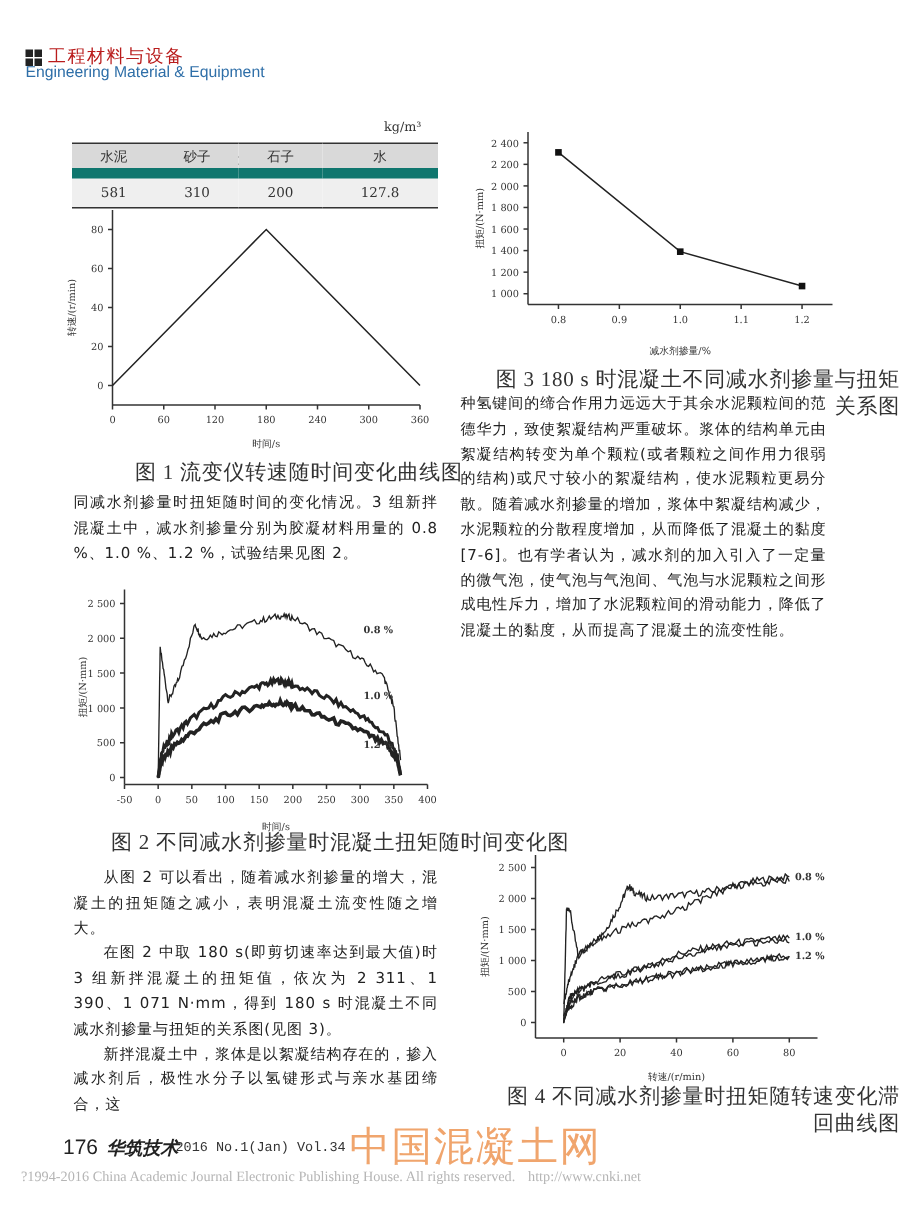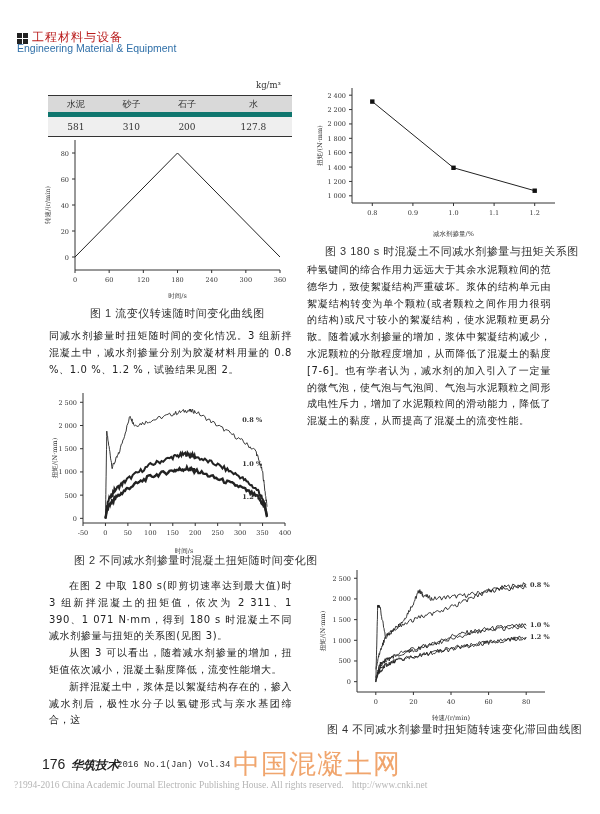--- a/index.html
+++ b/index.html
@@ -9,23 +9,23 @@
   .header-mark { left:17px; top:33px; width:11px; height:11px; display:grid;
          grid-template-columns:1fr 1fr; grid-template-rows:1fr 1fr; gap:1px; }
   .header-mark span { background:#222; }
   .header-cn { left:32px; top:29px; font-size:12px; letter-spacing:1px; color:#b91c1c; }
   .header-en { left:17px; top:42px; font-family:"Liberation Sans", sans-serif; font-weight:normal;
          font-size:10.5px; color:#2f6fa8; }
   .tbl-caption { left:112px; top:62px; font-size:10px; font-weight:bold; font-family:Liberation Serif, serif; color:#333;margin-top:37px; }
   .tbl-unit { left:256px; top:80px; font-size:8.5px; color:#333; }
   table.mix { position:absolute; left:48px; top:95px; width:244px; border-collapse:collapse;
          font-size:9px; color:#333; }
-  table.mix th { background:#d9d9d9; font-weight:normal; border-top:1.5px solid #333; border-bottom:5px solid #0f766e; height:14px; font-family:"DejaVu Sans",sans-serif; }
+  table.mix th { background:#d9d9d9; font-weight:normal; border-top:1.5px solid #333; border-bottom:7px solid #0f766e; height:14px; font-family:"DejaVu Sans",sans-serif; }
   table.mix td { background:#efefef; text-align:center; height:17px; border-bottom:1.5px solid #333; }
-  .cap { font-size:11px; font-family:Liberation Sans, sans-serif; color:#333; letter-spacing:0.5px; }
+  .cap { font-size:14px; font-family:Liberation Serif, serif; color:#333; letter-spacing:0.5px;text-align:right; }
   .para { font-family:"DejaVu Sans", sans-serif; font-size:10px; line-height:16.8px; color:#222; letter-spacing:0.6px; text-align:justify; }
   .para p { margin:0; }
   .indent { text-indent:2em; }
   svg text { font-family:"DejaVu Serif", serif; fill:#333; }
   .footer-page { left:42px; top:756px; font-family:"Liberation Sans", sans-serif; font-size:14px; color:#222; }
   .footer-journal { left:71px; top:757px; font-family:"DejaVu Serif", serif; font-size:12px; font-weight:bold; font-style:italic; color:#222;text-align:center; }
   .footer-issue { left:117px; top:760px; font-family:Liberation Mono, monospace; font-size:9px; color:#333; }
   .watermark { left:233px; top:746px; font-family:"DejaVu Sans", sans-serif; font-size:27px; color:#f0a56d; letter-spacing:1px; }
   .copyright { left:14px; top:780px; font-family:"Liberation Serif", serif; font-size:9.5px; color:#b5b5b5; }
   .copyright-url { left:352px; top:780px; font-family:"Liberation Serif", serif; font-size:9.5px; color:#b5b5b5; }
@@ -140,22 +140,22 @@
     <polyline points="57.44444444444444,133.775 57.54063492063492,126.86952609259261 57.6368253968254,122.93693020049324 57.73301587301587,114.70824336710297 57.829206349206345,109.3439392242658 57.925396825396824,102.8755116133845 58.0215873015873,96.01905578022254 58.117777777777775,91.8081115990373 58.213968253968254,84.98958223669803 58.31015873015873,77.974732107541 58.406349206349205,70.0348539940614 58.50253968253968,64.52778440064834 58.598730158730156,61.07583252435094 58.694920634920635,51.53037904808377 58.79111111111111,46.14375187155096 59.175873015873016,50.19465491742163 59.560634920634925,50.65503188162556 59.94539682539683,55.20098873532564 60.33015873015873,56.81077275698151 60.71492063492063,60.64160656618604 61.09968253968253,61.29974989723418 61.48444444444445,64.64087219185083 61.86920634920635,66.69001124341528 62.25396825396825,70.18654065743316 62.638730158730155,73.85872115080406 63.023492063492064,75.53237406556792 63.40825396825397,77.33076366870498 63.79301587301587,81.88642816903737 64.17777777777778,83.69846552267856 64.65873015873015,81.62429349771077 65.13968253968254,78.26896863784359 65.62063492063493,78.36749336493341 66.1015873015873,79.20158369943422 66.58253968253968,77.65368549729034 67.06349206349206,77.56739976555706 67.54444444444445,75.0041884348562 68.02539682539683,72.31446238618622 68.5063492063492,71.57425684057348 68.98730158730159,72.46093592579554 69.46825396825396,70.22112231462329 69.94920634920635,69.94306259624744 70.43015873015872,67.53743719941089 70.91111111111111,68.55319262477651 71.71269841269842,66.89317304830078 72.5142857142857,62.23739032503879 73.31587301587302,59.16122115008565 74.11746031746031,58.65085206709544 74.91904761904762,55.03374820527645 75.72063492063492,53.93248735045786 76.52222222222221,51.397034021798135 77.32380952380953,47.95917475721372 78.12539682539682,46.084618913783714 78.92698412698414,40.522822832354464 79.72857142857143,38.94827431320475 80.53015873015873,36.918860972685934 81.33174603174604,32.30915781929656 82.13333333333333,31.320122069586176 82.45396825396826,33.02669380018392 82.77460317460317,33.33749569720365 83.0952380952381,34.562456584135916 83.41587301587302,35.24707193085996 83.73650793650793,36.27643443428087 84.05714285714285,33.894772447873535 84.37777777777777,37.876769398534506 84.69841269841271,38.24174510398633 85.01904761904763,38.94900639034229 85.33968253968254,37.43903207704979 85.66031746031746,39.59045277586361 85.98095238095237,39.64117971343154 86.30158730158729,40.554707726077496 86.62222222222222,41.052196873529155 87.74444444444444,40.137595296248946 88.86666666666667,41.202011258070044 89.98888888888888,41.47367413008858 91.11111111111111,40.467703543090025 92.23333333333333,38.44532117527247 93.35555555555555,39.955476583743675 94.47777777777779,37.37311724151159 95.6,39.16669235064634 96.72222222222223,39.41996320343654 97.84444444444445,36.206391518298716 98.96666666666667,37.138413518126 100.08888888888889,38.235576936298074 101.21111111111111,37.119021627355735 102.33333333333333,37.55333204012459 103.93650793650792,35.87634298802631 105.53968253968253,34.925718540926354 107.14285714285714,34.9583118480559 108.74603174603175,34.10076289246187 110.34920634920636,31.581360906766292 111.95238095238096,31.554467075393504 113.55555555555556,33.87317313453774 115.15873015873015,31.75336171747668 116.76190476190476,30.388261999069144 118.36507936507937,29.708716514977283 119.96825396825398,29.335918363464543 121.57142857142858,28.099665897346895 123.17460317460319,30.868483050902768 124.77777777777777,30.749091965499503 125.73968253968255,28.702784476635955 126.7015873015873,29.414134663510197 127.66349206349206,26.3871498507537 128.62539682539682,29.723729245667784 129.58730158730157,29.129723417355166 130.54920634920634,27.51013122469476 131.51111111111112,25.624855039765464 132.47301587301587,27.688654851110442 133.43492063492062,26.50103801743535 134.39682539682542,25.665228557261017 135.35873015873017,24.47942065789617 136.32063492063492,27.326662447950042 137.28253968253966,25.285001847649568 138.24444444444444,27.53548261247144 138.88571428571427,27.666889405603598 139.52698412698413,25.777979125789884 140.16825396825396,26.022521626084227 140.8095238095238,26.04363852986583 141.45079365079366,24.23463393277042 142.0920634920635,26.452021829685634 142.73333333333335,24.03827161183709 143.37460317460318,27.143130112304334 144.015873015873,25.142139388291824 144.65714285714284,24.32582237739217 145.2984126984127,28.016070873310753 145.9396825396825,28.523650746554424 146.5809523809524,25.53818660398072 147.22222222222223,27.381520242634608 148.8253968253968,28.781189911498913 150.42857142857142,26.746173162981222 152.03174603174602,30.518429584945963 153.63492063492063,30.831013938395927 155.23809523809524,30.23234052090514 156.84126984126988,31.393143603091318 158.44444444444446,35.547854566547485 160.04761904761904,34.24478620979548 161.65079365079362,34.20618587833539 163.25396825396825,38.0073795160435 164.85714285714283,36.22912529396798 166.46031746031747,37.15280796281449 168.06349206349205,40.77492653997531 169.66666666666666,40.74821477430382 171.26984126984127,40.34909284102777 172.87301587301587,41.36369886447014 174.47619047619048,41.955720843395184 176.07936507936506,46.22236097244809 177.68253968253967,44.544366101626395 179.28571428571428,45.07461276964186 180.88888888888889,45.670156017329646 182.4920634920635,48.03669104275353 184.0952380952381,49.532336277469824 185.6984126984127,48.754625374398046 187.3015873015873,53.46420363328144 188.9047619047619,54.186939471193014 190.5079365079365,52.55564175243495 192.11111111111111,54.33654845577594 193.23333333333332,53.61806932724764 194.35555555555555,54.210317231563906 195.47777777777776,56.821441619866505 196.60000000000002,58.78038934847497 197.72222222222223,59.27806909973596 198.84444444444443,57.696181369827585 199.96666666666667,60.02490740140716 201.08888888888887,62.82777846847016 202.2111111111111,61.82438564771837 203.33333333333334,64.06657247051987 204.45555555555555,63.74438385105121 205.57777777777778,63.43526401134194 206.7,64.17739460187153 207.82222222222222,66.01959504693228 208.3031746031746,66.80453300931434 208.784126984127,71.01865090964252 209.26507936507937,69.58638197975894 209.74603174603175,70.49257907089455 210.22698412698412,72.24382855150384 210.70793650793652,74.99939534589467 211.1888888888889,75.92490733476865 211.66984126984127,79.30644471157434 212.15079365079367,79.93151344526271 212.63174603174602,78.98072697549878 213.11269841269842,83.10162335640138 213.5936507936508,81.96675106330787 214.0746031746032,85.58154751781835 214.55555555555554,86.0889136962061 214.8761904761905,88.04524617029327 215.1968253968254,93.98687340643406 215.51746031746032,96.13674135258137 215.83809523809524,95.18166652309137 216.15873015873015,98.43729489482067 216.4793650793651,102.03454508281946 216.8,105.85420473308477 217.12063492063493,106.36418818388672 217.44126984126984,110.65011296913042 217.76190476190476,111.53587815845071 218.08253968253968,115.983864969085 218.4031746031746,114.79501002698619 218.72380952380954,118.72953245919773 219.04444444444445,121.75" fill="none" stroke="#222" stroke-width="0.9"></polyline>
     <polyline points="57.44444444444444,133.55425550413062 57.6047619047619,131.83457282729358 57.765079365079366,131.3876029919907 57.925396825396824,130.15451611204247 58.08571428571429,128.71631195922467 58.24603174603175,127.22497100795309 58.406349206349205,126.52344525593638 58.56666666666666,125.17163617491565 58.72698412698413,123.89018856859506 58.887301587301586,121.05084922932474 59.04761904761905,122.9695195908072 59.20793650793651,119.99928756193529 59.36825396825397,121.32119689818572 59.52857142857143,120.22556287499135 59.68888888888888,117.1096117788511 60.16984126984127,116.45874611588016 60.650793650793645,115.58445485639643 61.13174603174603,112.88004209603572 61.612698412698414,114.20202182968563 62.093650793650795,110.89286344857179 62.574603174603176,113.10231378577372 63.05555555555556,110.2059148984959 63.53650793650793,108.49418972433095 64.01746031746032,111.2890300569842 64.4984126984127,110.90120176696257 64.97936507936507,107.02032946112358 65.46031746031747,107.96825493651215 65.94126984126984,107.54394501353971 66.42222222222222,103.68494867318532 67.38412698412698,105.63322550331333 68.34603174603174,104.12183026492653 69.30793650793652,101.69917725559901 70.26984126984127,101.03600074594846 71.23174603174604,103.36673211756789 72.19365079365079,100.23968416897915 73.15555555555555,98.37710424568233 74.11746031746031,100.35431829155371 75.07936507936509,96.75208447764145 76.04126984126984,95.85178755465122 77.0031746031746,97.64992653997531 77.96507936507936,95.7992351824671 78.92698412698414,93.57613365735432 79.88888888888889,92.76676008895993 81.4920634920635,91.36898614951764 83.0952380952381,93.64583036020318 84.69841269841271,89.97803957101414 86.30158730158729,88.51849032066227 87.9047619047619,87.1242376499827 89.5079365079365,87.50097675703927 91.11111111111111,87.00682607338818 92.71428571428571,84.23931925194907 94.31746031746032,86.95910159246512 95.92063492063494,85.69204151200935 97.52380952380952,82.07094787488394 99.12698412698413,81.86205865985758 100.73015873015873,79.31959993949255 102.33333333333333,78.08786825197207 103.93650793650792,79.30613549741753 105.53968253968253,79.87222608316887 107.14285714285714,78.97704869157269 108.74603174603175,76.00230381880716 110.34920634920636,76.93817270752962 111.95238095238096,78.34818663173547 113.55555555555556,75.95193666812654 115.15873015873015,76.80126634807088 116.76190476190476,75.0862205857451 118.36507936507937,73.38424360317869 119.96825396825398,72.73351705085113 121.57142857142858,73.18286035305472 123.17460317460319,71.9116758664572 124.77777777777777,74.06967131780578 125.73968253968255,70.91291259200385 126.7015873015873,70.09461988722107 127.66349206349206,70.121379571912 128.62539682539682,71.15245657038446 129.58730158730157,70.35347876334006 130.54920634920634,72.0105263442274 131.51111111111112,70.91110528199741 132.47301587301587,68.2358290163151 133.43492063492062,70.63223560129934 134.39682539682542,67.77287351228746 135.35873015873017,69.66318017087957 136.32063492063492,68.44605655334894 137.28253968253966,67.6830012723341 138.24444444444444,70.90524075337285 138.88571428571427,70.76684339339769 139.52698412698413,67.52350325778526 140.16825396825396,68.4908663233921 140.8095238095238,69.79985120526845 141.45079365079366,71.3312455494113 142.0920634920635,69.55296369409082 142.73333333333335,71.55062317321206 143.37460317460318,70.14812305640989 144.015873015873,72.30784456092175 144.65714285714284,68.8307243127005 145.2984126984127,70.47698143878957 145.9396825396825,72.02357803638336 146.5809523809524,70.18253544809363 147.22222222222223,73.03231358963967 148.8253968253968,72.33967602934638 150.42857142857142,72.45484488121598 152.03174603174602,74.76173425805194 153.63492063492063,73.9021755970783 155.23809523809524,75.12993433455557 156.84126984126988,73.64932728864981 158.44444444444446,75.2013584327911 160.04761904761904,77.34495424970436 161.65079365079362,75.36340668314725 163.25396825396825,75.60582357172801 164.85714285714283,78.49023425080296 166.46031746031747,79.72427846687609 168.06349206349205,80.56689859630714 169.66666666666666,78.64412615126926 171.26984126984127,79.55109224452474 172.87301587301587,81.2416823160339 174.47619047619048,83.59061237021098 176.07936507936506,81.22550898870166 177.68253968253967,85.7210030843543 179.28571428571428,83.41501079485263 180.88888888888889,86.34264921194543 182.4920634920635,86.07019230308688 184.0952380952381,87.4760095038292 185.6984126984127,89.13376327064921 187.3015873015873,88.09086747785989 188.9047619047619,90.00648343414679 190.5079365079365,90.75649500438536 192.11111111111111,93.35319761180575 193.39365079365078,92.57589392615401 194.67619047619047,92.16564329671368 195.95873015873013,94.99138867980443 197.24126984126985,94.09411243132206 198.52380952380952,96.2984563847748 199.80634920634924,96.57184398156558 201.08888888888887,98.96610577849891 202.37142857142857,100.18884012692452 203.65396825396826,100.09206535993545 204.93650793650795,102.62842645561878 206.21904761904761,102.8936066705474 207.5015873015873,102.97747389419004 208.784126984127,104.92894551125619 210.06666666666666,104.79629507683109 210.54761904761904,105.64407804436287 211.02857142857144,107.52653296319514 211.5095238095238,110.10399506465745 211.9904761904762,110.08949397487909 212.47142857142856,111.12262820422595 212.95238095238096,110.44503903927549 213.43333333333334,110.61751301438458 213.9142857142857,113.27702224756979 214.3952380952381,114.10385950012835 214.8761904761905,114.34405049915017 215.35714285714283,117.193935762519 215.83809523809524,116.80502485212129 216.31904761904764,120.34322523660195 216.8,117.39318856355567 216.96031746031744,118.31964279537674 217.12063492063493,119.57703691100839 217.28095238095239,122.51893363282899 217.44126984126984,124.05013179877933 217.6015873015873,124.29028049301324 217.76190476190476,124.30701820216436 217.92222222222222,125.62536039303494 218.08253968253968,125.97661487977001 218.24285714285713,126.49461384496095 218.4031746031746,127.36853100684709 218.56349206349205,128.55804086157593 218.72380952380954,129.78011090839698 218.884126984127,130.41242329771208 219.04444444444445,131.03571428571428" fill="none" stroke="#222" stroke-width="2"></polyline>
     <polyline points="57.44444444444444,133.2879077517534 57.6047619047619,132.8008162393655 57.765079365079366,131.68043511941565 57.925396825396824,130.977517479156 58.08571428571429,129.73292668221976 58.24603174603175,129.09486352329293 58.406349206349205,128.57511329892046 58.56666666666666,127.23033439785394 58.72698412698413,126.330348387815 58.887301587301586,125.95876113587488 59.04761904761905,125.2571005913344 59.20793650793651,124.47715522946551 59.36825396825397,122.08800370228965 59.52857142857143,121.33680653023902 59.68888888888888,121.36923333644205 60.16984126984127,122.325306247762 60.650793650793645,118.56734572339555 61.13174603174603,121.66998267619101 61.612698412698414,117.97113324383221 62.093650793650795,119.50591451806788 62.574603174603176,117.84060046635219 63.05555555555556,117.85356052423737 63.53650793650793,118.11845714820024 64.01746031746032,115.68270421255377 64.4984126984127,116.20546302598353 64.97936507936507,115.56261745336496 65.46031746031747,116.76646291792821 65.94126984126984,114.43048576288871 66.42222222222222,112.46156166406061 67.38412698412698,113.52965398592688 68.34603174603174,110.87472467622001 69.30793650793652,111.32141556844827 70.26984126984127,109.83715010401455 71.23174603174604,110.47375883972342 72.19365079365079,109.93884012692452 73.15555555555555,108.08441229871096 74.11746031746031,108.86312033316979 75.07936507936509,107.37064748687393 76.04126984126984,105.69686164929209 77.0031746031746,105.89068020513375 77.96507936507936,104.00037670948416 78.92698412698414,103.09050661579144 79.88888888888889,103.21530847339922 81.4920634920635,103.9687909830248 83.0952380952381,102.13031030140971 84.69841269841271,101.33946493891983 86.30158730158729,98.83789618213262 87.9047619047619,97.18639056540499 89.5079365079365,98.02192020675346 91.11111111111111,97.02477786747528 92.71428571428571,95.44098927466038 94.31746031746032,96.46689494619247 95.92063492063494,94.25400444395802 97.52380952380952,95.96822523660194 99.12698412698413,91.19420897171895 100.73015873015873,90.46249993823389 102.33333333333333,90.0617307885594 103.93650793650792,91.74342342874735 105.53968253968253,92.01441751306504 107.14285714285714,90.9943621256663 108.74603174603175,89.366723663883 110.34920634920636,91.38190400599103 111.95238095238096,88.56164582742144 113.55555555555556,86.57511004113127 115.15873015873015,86.36816523831706 116.76190476190476,87.73918389971647 118.36507936507937,89.27300352157675 119.96825396825398,87.85803485590738 121.57142857142858,85.91009722551371 123.17460317460319,85.41568742392522 124.77777777777777,85.945982444355 125.73968253968255,86.43390445606303 126.7015873015873,85.11441386287379 127.66349206349206,86.04191716870386 128.62539682539682,84.9381444827711 129.58730158730157,84.88321033978411 130.54920634920634,84.95134847158073 131.51111111111112,83.26977067870165 132.47301587301587,84.73092928957446 133.43492063492062,85.34807239341846 134.39682539682542,84.67410848529155 135.35873015873017,85.63209331681998 136.32063492063492,84.53491112610298 137.28253968253966,84.71315779434723 138.24444444444444,84.21998366851777 138.88571428571427,82.21496336611003 139.52698412698413,83.77006951559702 140.16825396825396,84.72453737833914 140.8095238095238,85.28607786139398 141.45079365079366,84.85775252880573 142.0920634920635,83.66819109336487 142.73333333333335,84.50316966228553 143.37460317460318,83.06146252530387 144.015873015873,83.89713848930333 144.65714285714284,84.72193768921105 145.2984126984127,85.92463379986583 145.9396825396825,83.22602729198115 146.5809523809524,87.35845773428196 147.22222222222223,86.40098253492229 148.8253968253968,84.54515290125123 150.42857142857142,88.1642824500959 152.03174603174602,88.15936488328128 153.63492063492063,86.28354651922506 155.23809523809524,88.7007986479777 156.84126984126988,88.83668118106615 158.44444444444446,88.84469458729231 160.04761904761904,91.45957164378197 161.65079365079362,91.57718329680648 163.25396825396825,90.54498089884751 164.85714285714283,90.25150167526193 166.46031746031747,92.91573681467608 168.06349206349205,92.7837488355319 169.66666666666666,94.22981579936332 171.26984126984127,95.01871448208465 172.87301587301587,94.47013809373652 174.47619047619048,93.68895364973696 176.07936507936506,97.8298082249375 177.68253968253967,98.22650128927589 179.28571428571428,95.71173424495281 180.88888888888889,96.09293985232769 182.4920634920635,97.08125946156544 184.0952380952381,97.1893819292356 185.6984126984127,98.35613385937455 187.3015873015873,100.72346056160191 188.9047619047619,100.255130423401 190.5079365079365,101.9614757573251 192.11111111111111,100.88439487805576 193.39365079365078,101.62007910980356 194.67619047619047,102.67160560361634 195.95873015873013,102.73693218087651 197.24126984126985,103.21427518100033 198.52380952380952,106.06632916275458 199.80634920634924,105.25589620367016 201.08888888888887,105.56953444633089 202.37142857142857,108.67384435928659 203.65396825396826,106.75937605520161 204.93650793650795,110.13828686754047 206.21904761904761,108.179377386309 207.5015873015873,110.70311916123464 208.784126984127,110.0882483029338 210.06666666666666,110.95912439496949 210.54761904761904,112.23021503069897 211.02857142857144,114.61569782010378 211.5095238095238,113.02296220509443 211.9904761904762,115.3106316706148 212.47142857142856,115.66876250316602 212.95238095238096,116.23816059113074 213.43333333333334,118.41159696950957 213.9142857142857,118.86101842996001 214.3952380952381,117.79442732859178 214.8761904761905,118.34139010600119 215.35714285714283,120.03889148148966 215.83809523809524,119.23154923600869 216.31904761904764,121.60875831566977 216.8,122.35776279989841 216.96031746031744,122.73873165540353 217.12063492063493,121.5953494610123 217.28095238095239,122.93142202144159 217.44126984126984,124.92036002524146 217.6015873015873,125.49980117992784 217.76190476190476,126.22640151787765 217.92222222222222,126.56741190745005 218.08253968253968,127.58973356160676 218.24285714285713,128.64599296136606 218.4031746031746,128.80001917916618 218.56349206349205,130.08544765936458 218.72380952380954,130.49938359056335 218.884126984127,131.53711383169198 219.04444444444445,131.96428571428572" fill="none" stroke="#222" stroke-width="2.4"></polyline>
     <text x="194.35555555555555" y="36.78571428571428" font-size="6.5" font-weight="bold">0.8 %</text>
     <text x="194.35555555555555" y="80.89285714285714" font-size="6.5" font-weight="bold">1.0 %</text>
     <text x="194.35555555555555" y="113.85714285714286" font-size="6.5" font-weight="bold">1.2 %</text>
   </svg>
 <div class="abs cap" style="left:74px;top:553px">图 2   不同减水剂掺量时混凝土扭矩随时间变化图</div>
 
 <div class="abs para" style="left:49px;top:578px;width:243px">
+  <p class="indent">从图 2 可以看出，随着减水剂掺量的增大，混凝土的扭矩随之减小，表明混凝土流变性随之增大。</p>
   <p class="indent">在图 2 中取 180 s(即剪切速率达到最大值)时 3 组新拌混凝土的扭矩值，依次为 2 311、1 390、1 071 N·mm，得到 180 s 时混凝土不同减水剂掺量与扭矩的关系图(见图 3)。</p>
-  <p class="indent">从图 3 可以看出，随着减水剂掺量的增加，扭矩值依次减小，混凝土黏度降低，流变性能增大。</p>
   <p class="indent">新拌混凝土中，浆体是以絮凝结构存在的，掺入减水剂后，极性水分子以氢键形式与亲水基团缔合，这</p>
 </div>
 
 <svg class="abs" style="left:310px;top:78px" width="260" height="160" id="fig3">
     <line x1="42" y1="10" x2="42" y2="125" stroke="#333" stroke-width="1"></line>
     <line x1="42" y1="125" x2="245" y2="125" stroke="#333" stroke-width="1"></line>
     <line x1="62.30000000000002" y1="125" x2="62.30000000000002" y2="128" stroke="#333"></line>
     <text x="62.30000000000002" y="137" font-size="6.5" text-anchor="middle">0.8</text>
     <line x1="102.9" y1="125" x2="102.9" y2="128" stroke="#333"></line>
     <text x="102.9" y="137" font-size="6.5" text-anchor="middle">0.9</text>

